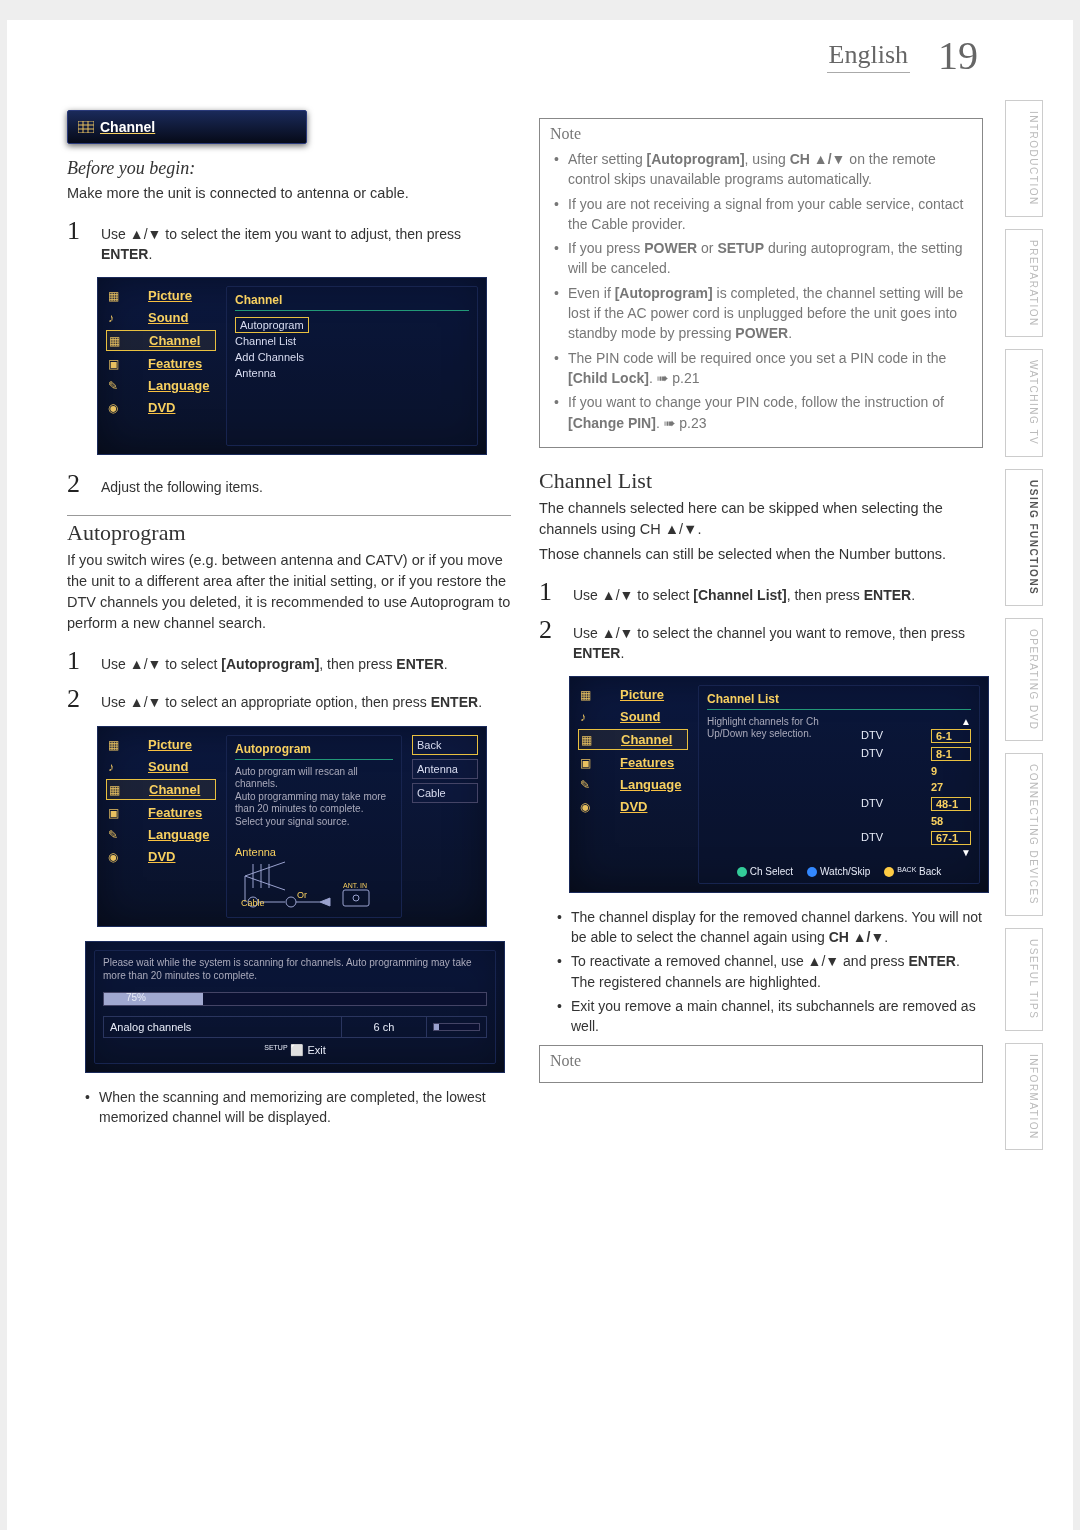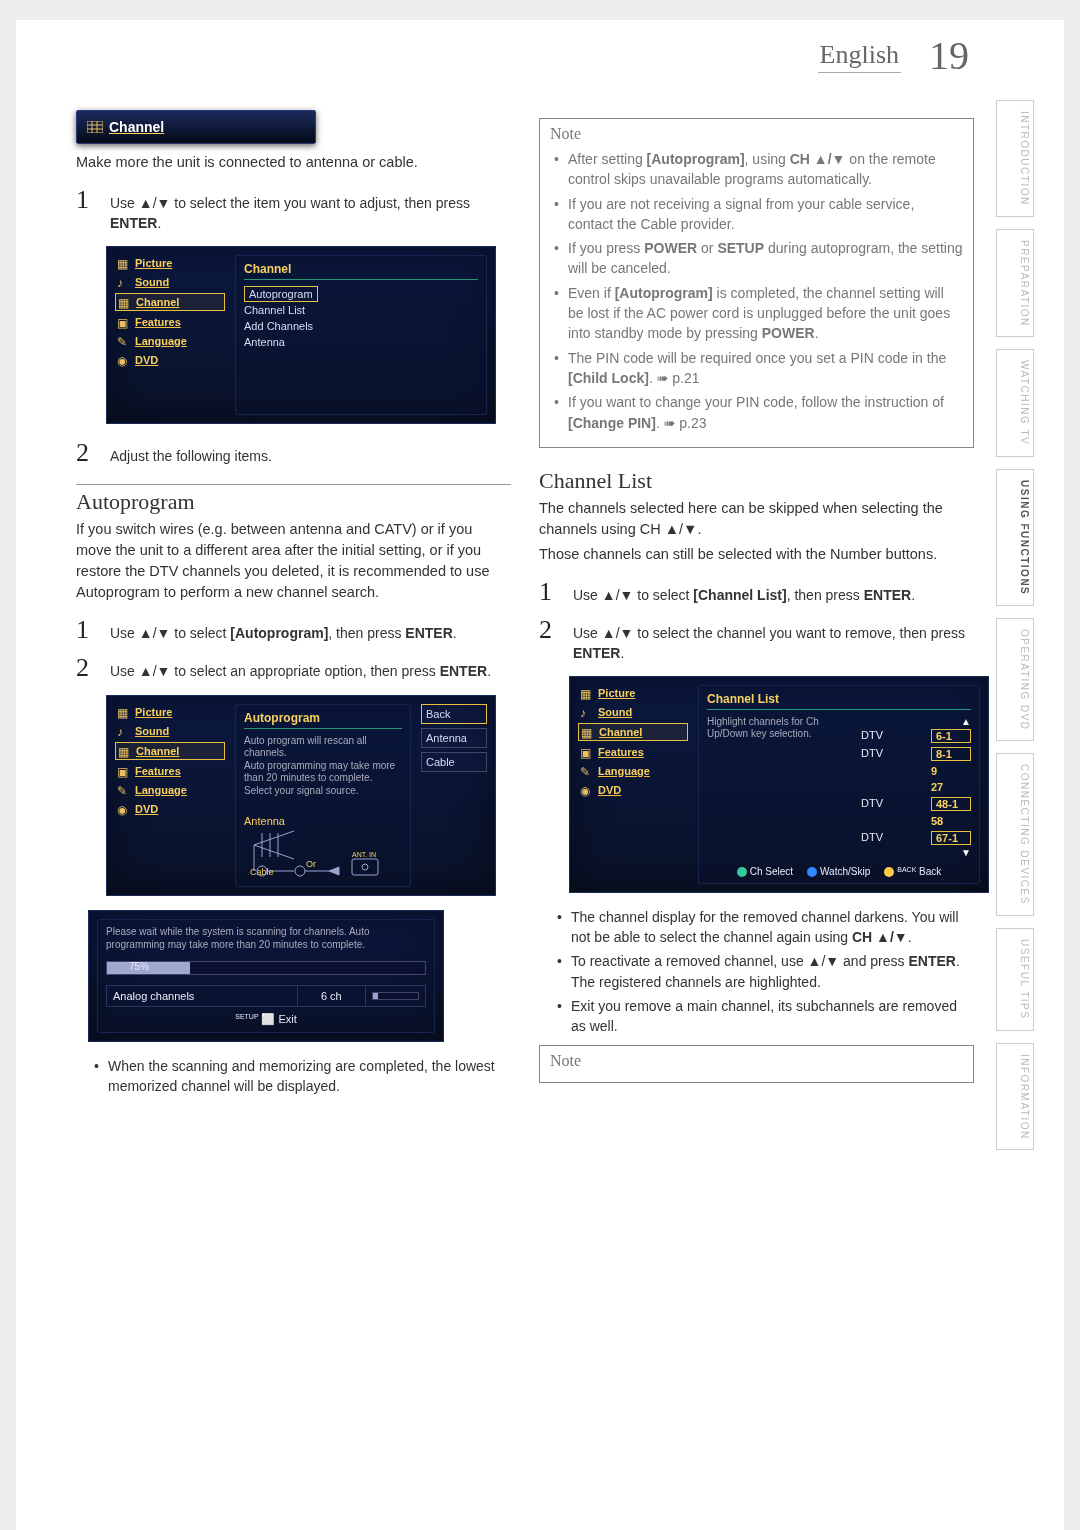--- a/index.html
+++ b/index.html
@@ -118,32 +118,32 @@
     width: 390px;
     color: #fff;
     font-size: 12px;
     box-shadow: inset 0 0 40px rgba(0,0,0,.45);
   }
   .osd-wide { width: 420px; }
   .osd .menu-list { width: 110px; display:flex; flex-direction:column; gap:3px; }
   .menu-row { display:flex; align-items:center; gap:4px; padding:2px 2px; }
   .menu-row.sel { border:1px solid #e8c040; background:rgba(255,200,40,.07); }
   .mi { width:14px; height:12px; flex:0 0 auto; }
-  .menu-label { color:#f8d060; font-weight:600; font-size:11px; text-decoration:underline; text-decoration-color:#f8c040; }
+  .menu-label { color:#f8d060; font-weight:600; font-size:13px; text-decoration:underline; text-decoration-color:#f8c040;margin-left:22px; }
   .osd .pane { flex:1; background:rgba(10,20,50,.3); border:1px solid #17244f; padding:6px 8px; position:relative; min-height:160px; border-radius:2px;}
   .pane-title { color:#f8d060; font-weight:600; font-size:12px; border-bottom:1px solid #297; padding-bottom:3px; margin-bottom:6px; }
   .pane-row { color:#d8dcf0; font-size:11px; padding:2px 0;}
   .pane-row.cur { border:1px solid #e8c040; padding:1px 4px; display:inline-block; }
   .osd .right-buttons { width:66px; display:flex; flex-direction:column; gap:4px; }
   .rbtn { border:1px solid #446; padding:3px 4px; color:#d8dcf0; font-size:11px; text-align:left; background:rgba(20,30,70,.3);}
   .rbtn.sel { border-color:#e8c040; }
   .small-note { color:#aab; font-size:10px; line-height:1.25; }
   .ant-diagram { margin-top:18px; color:#ccd; }
   .ant-diagram .lbl { font-size:11px; color:#f8d060;}
-  .progress-osd { width:356px; margin-left: 12px;}
+  .progress-osd { width:420px; margin-left: 18px;}
   .progress-osd .pane { min-height:auto;}
   .prog-bar { height:14px; border:1px solid #446; background:#0a1030; margin:10px 0; position:relative; }
   .prog-fill { position:absolute; left:0; top:0; bottom:0; width:26%; background:#a0a8d0;}
   .prog-text { position:absolute; left:22px; top:-1px; font-size:10px; color:#e8ecf8;}
   .ptable { width:100%; border-collapse:collapse; margin-top:4px; }
   .ptable td { border:1px solid #2a355f; padding:4px 6px; font-size:11px; color:#e8ecf8; }
   .ptable td.bar { width:60px; }
   .ptable td.bar .mini { height:8px; border:1px solid #446; position:relative; background:#0a1030;}
   .ptable td.bar .mini::after{content:"";position:absolute;left:0;top:0;bottom:0;width:10%;background:#9aa2cf;}
   .exit-row { text-align:center; padding-top:6px; font-size:11px; color:#e8ecf8;}
@@ -186,20 +186,21 @@
               <rect x="0" y="0" width="16" height="12" fill="none" stroke="#e8c060"></rect>
               <line x1="5" y1="0" x2="5" y2="12" stroke="#e8c060"></line>
               <line x1="10" y1="0" x2="10" y2="12" stroke="#e8c060"></line>
               <line x1="0" y1="4" x2="16" y2="4" stroke="#e8c060"></line>
               <line x1="0" y1="8" x2="16" y2="8" stroke="#e8c060"></line>
             </svg>
           <span class="banner-text">Channel</span>
         </div>
       </div>
 
+      <div class="before-begin">Before you begin:</div>
       <p>Make more the unit is connected to antenna or cable.</p>
 
       <ol class="steps" id="leftStepsA">
           <li>
             <div class="step-body">Use ▲/▼ to select the item you want to adjust, then press <span class="bold">ENTER</span>.</div>
           </li>
         </ol>
 
       <div class="osd">
         <div class="menu-list" id="osdMenu1">
@@ -351,21 +352,21 @@
             <li>If you are not receiving a signal from your cable service, contact the Cable provider.</li>
             <li>If you press <span class="bold">POWER</span> or <span class="bold">SETUP</span> during autoprogram, the setting will be canceled.</li>
             <li>Even if <span class="bold">[Autoprogram]</span> is completed, the channel setting will be lost if the AC power cord is unplugged before the unit goes into standby mode by pressing <span class="bold">POWER</span>.</li>
             <li>The PIN code will be required once you set a PIN code in the <span class="bold">[Child Lock]</span>. ➠ p.21</li>
             <li>If you want to change your PIN code, follow the instruction of <span class="bold">[Change PIN]</span>. ➠ p.23</li>
           </ul>
       </div>
 
       <h2 class="section-title no-rule">Channel List</h2>
       <p>The channels selected here can be skipped when selecting the channels using CH ▲/▼.</p>
-      <p>Those channels can still be selected with the Number buttons.</p>
+      <p>Those channels can still be selected when the Number buttons.</p>
 
       <ol class="steps" id="clSteps">
           <li>
             <div class="step-body">Use ▲/▼ to select <span class="bold">[Channel List]</span>, then press <span class="bold">ENTER</span>.</div>
           </li>
           <li>
             <div class="step-body">Use ▲/▼ to select the channel you want to remove, then press <span class="bold">ENTER</span>.</div>
           </li>
         </ol>
 

